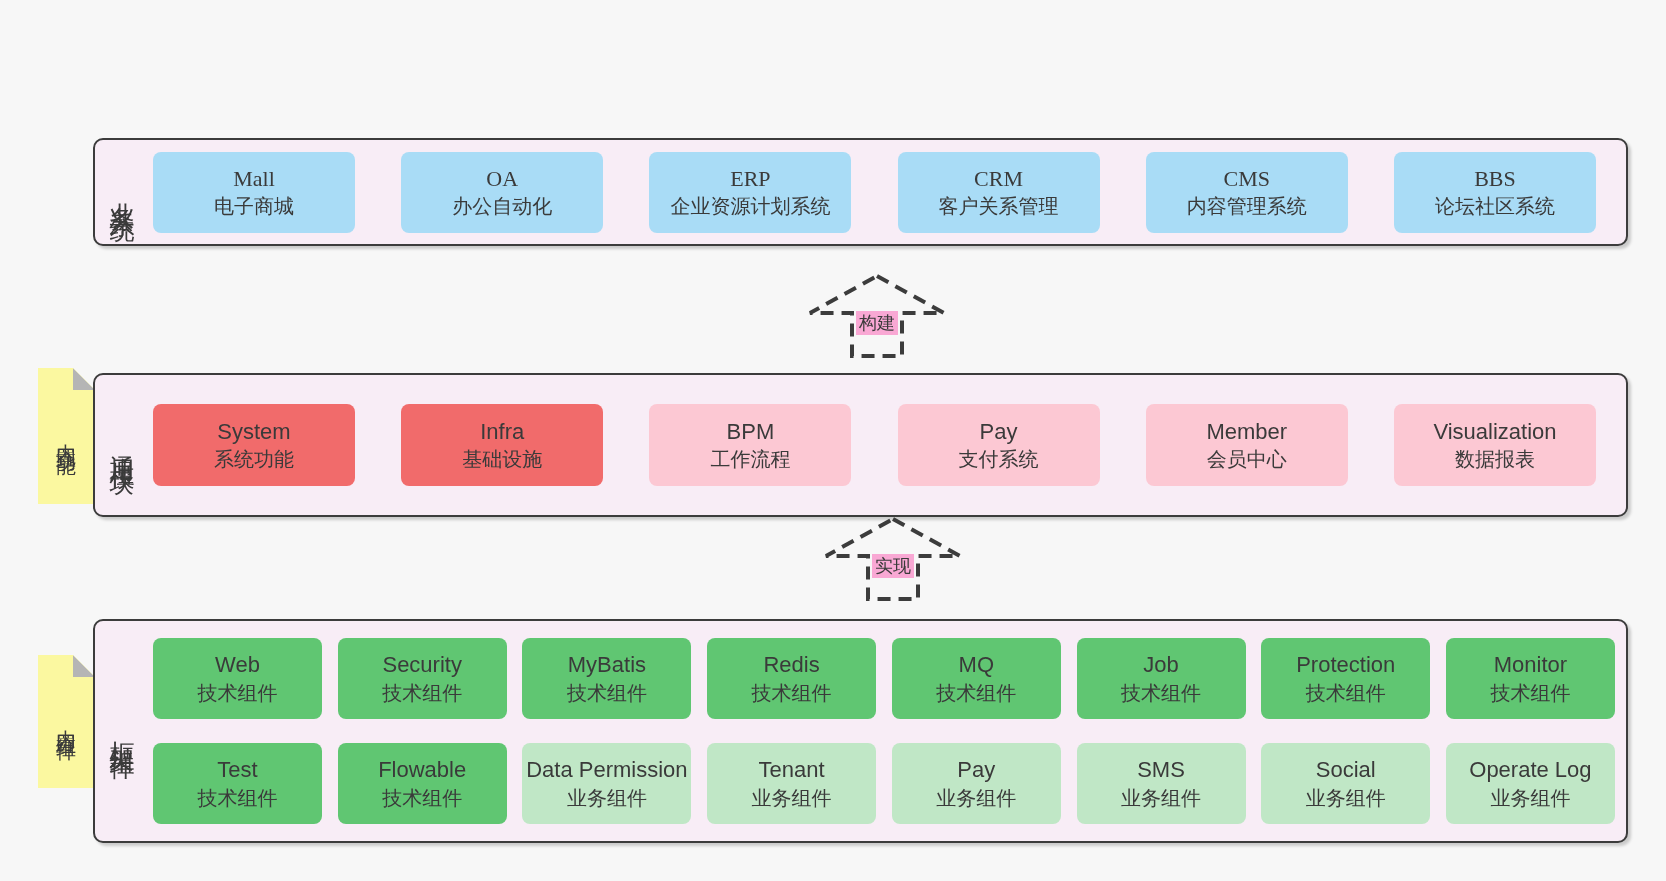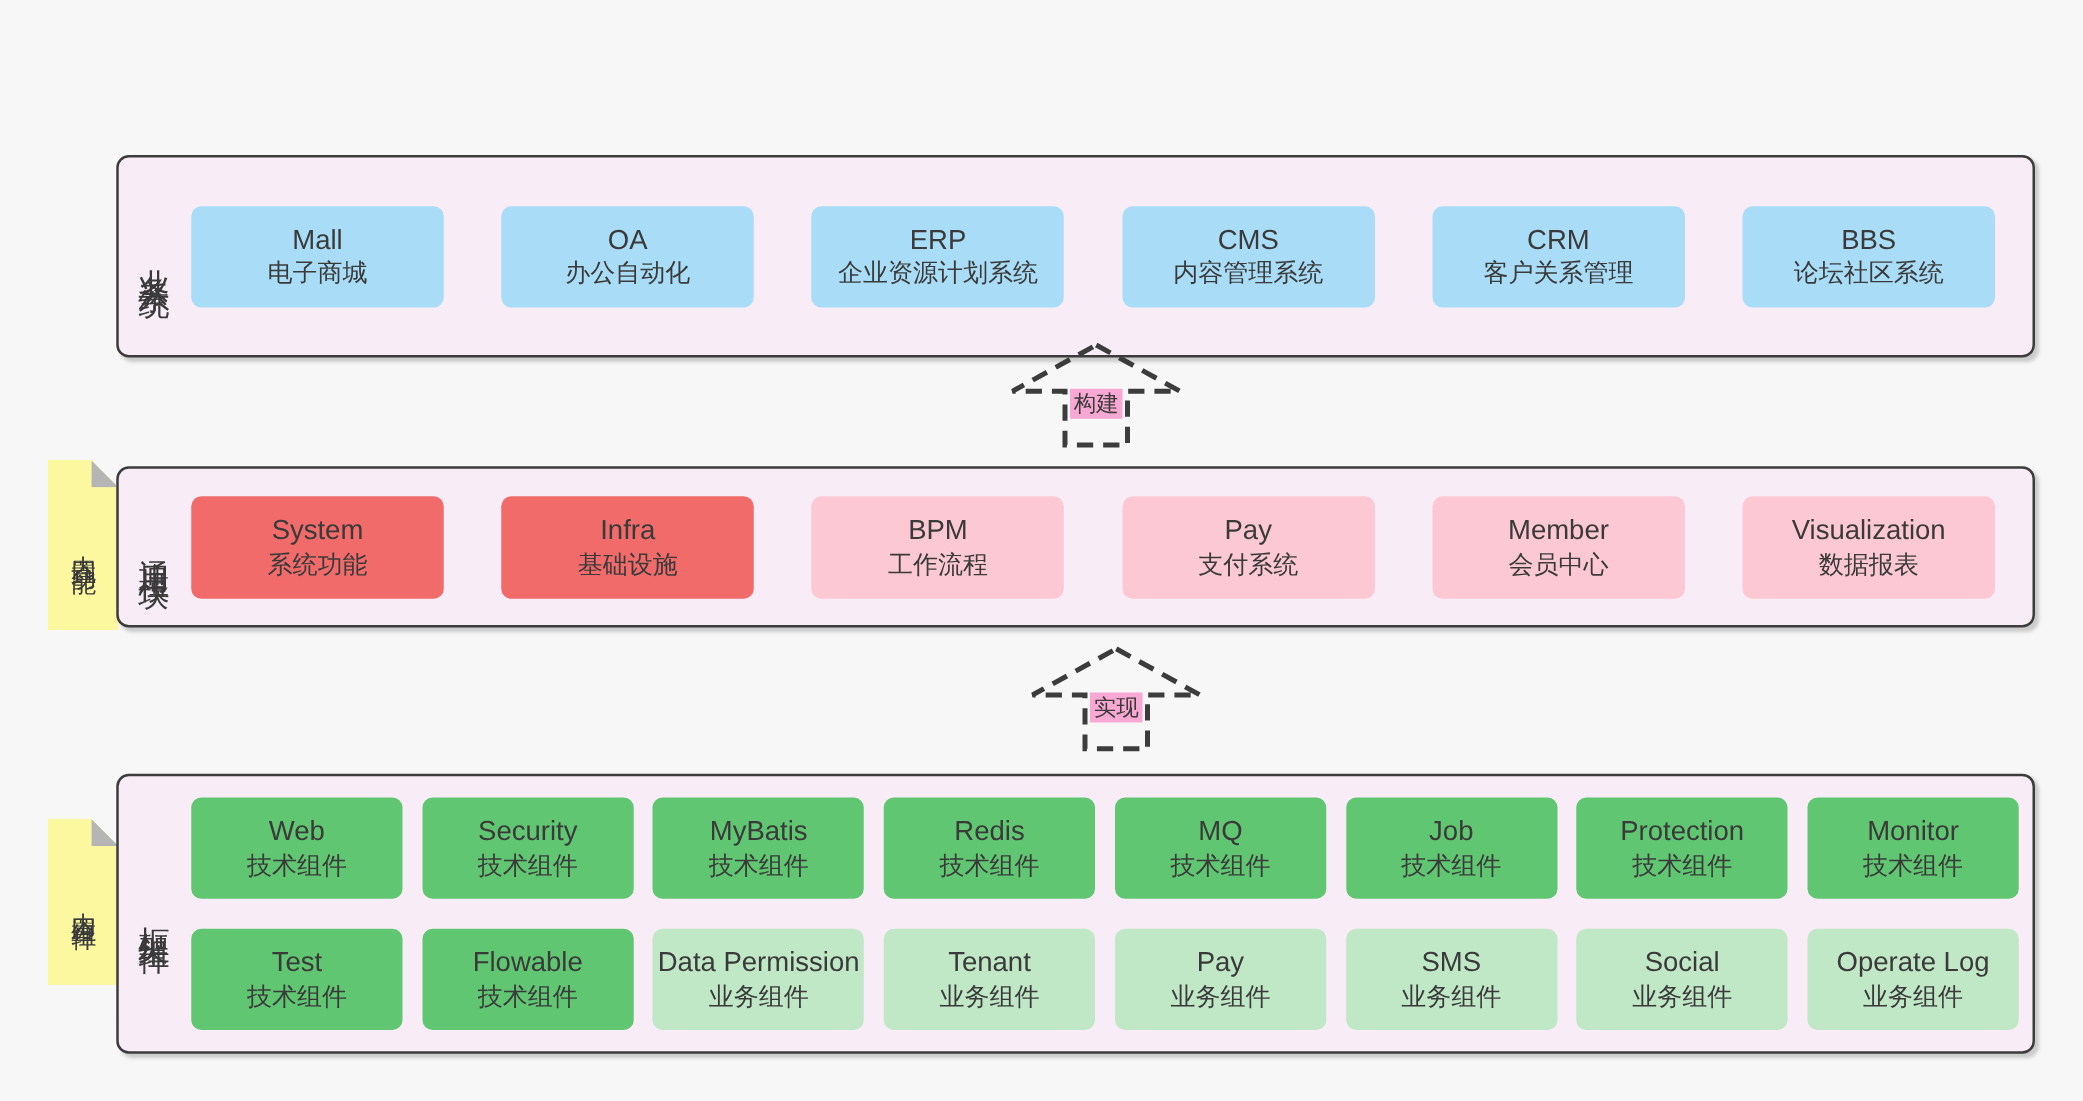--- a/index.html
+++ b/index.html
@@ -8,22 +8,22 @@
     font-family:"Liberation Sans","DejaVu Sans",sans-serif; color:#3a3a3a; overflow:hidden;
   }
 
   
   .band {
     position:absolute; left:93px; width:1535px; box-sizing:border-box;
     background:#f8edf6; border:2px solid #3c3c3c; border-radius:10px;
     box-shadow:3px 3px 3px rgba(0,0,0,.18);
     display:flex; z-index:1;
   }
-  .band-1 { top:124px; height:162px; }
-  .band-2 { top:373px; height:129px;align-items:center; }
+  .band-1 { top:138px; height:108px;font-family:Liberation Serif, serif; }
+  .band-2 { top:373px; height:144px;align-items:center; }
   .band-3 { top:619px; height:224px; }
 
   .band-label { width:54px; flex:0 0 54px; display:flex; align-items:center; justify-content:center; }
   .band-label span {
     writing-mode:vertical-rl; text-orientation:upright;
     font-size:25px; letter-spacing:5px; color:#3a3a3a; line-height:1;
   }
 
   .row-6 {
     flex:1; display:flex; align-items:center; justify-content:space-between;
@@ -103,26 +103,26 @@
       </div>
       <div class="box c-blue">
         <div class="en">OA</div>
         <div class="zh">办公自动化</div>
       </div>
       <div class="box c-blue">
         <div class="en">ERP</div>
         <div class="zh">企业资源计划系统</div>
       </div>
       <div class="box c-blue">
+        <div class="en">CRM</div>
+        <div class="zh">客户关系管理</div>
+      </div>
+      <div class="box c-blue">
         <div class="en">CMS</div>
         <div class="zh">内容管理系统</div>
-      </div>
-      <div class="box c-blue">
-        <div class="en">CRM</div>
-        <div class="zh">客户关系管理</div>
       </div>
       <div class="box c-blue">
         <div class="en">BBS</div>
         <div class="zh">论坛社区系统</div>
       </div>
     </div>
   </div>
 
   <div class="arrow arrow-1">
     <svg viewBox="0 0 140 90">

